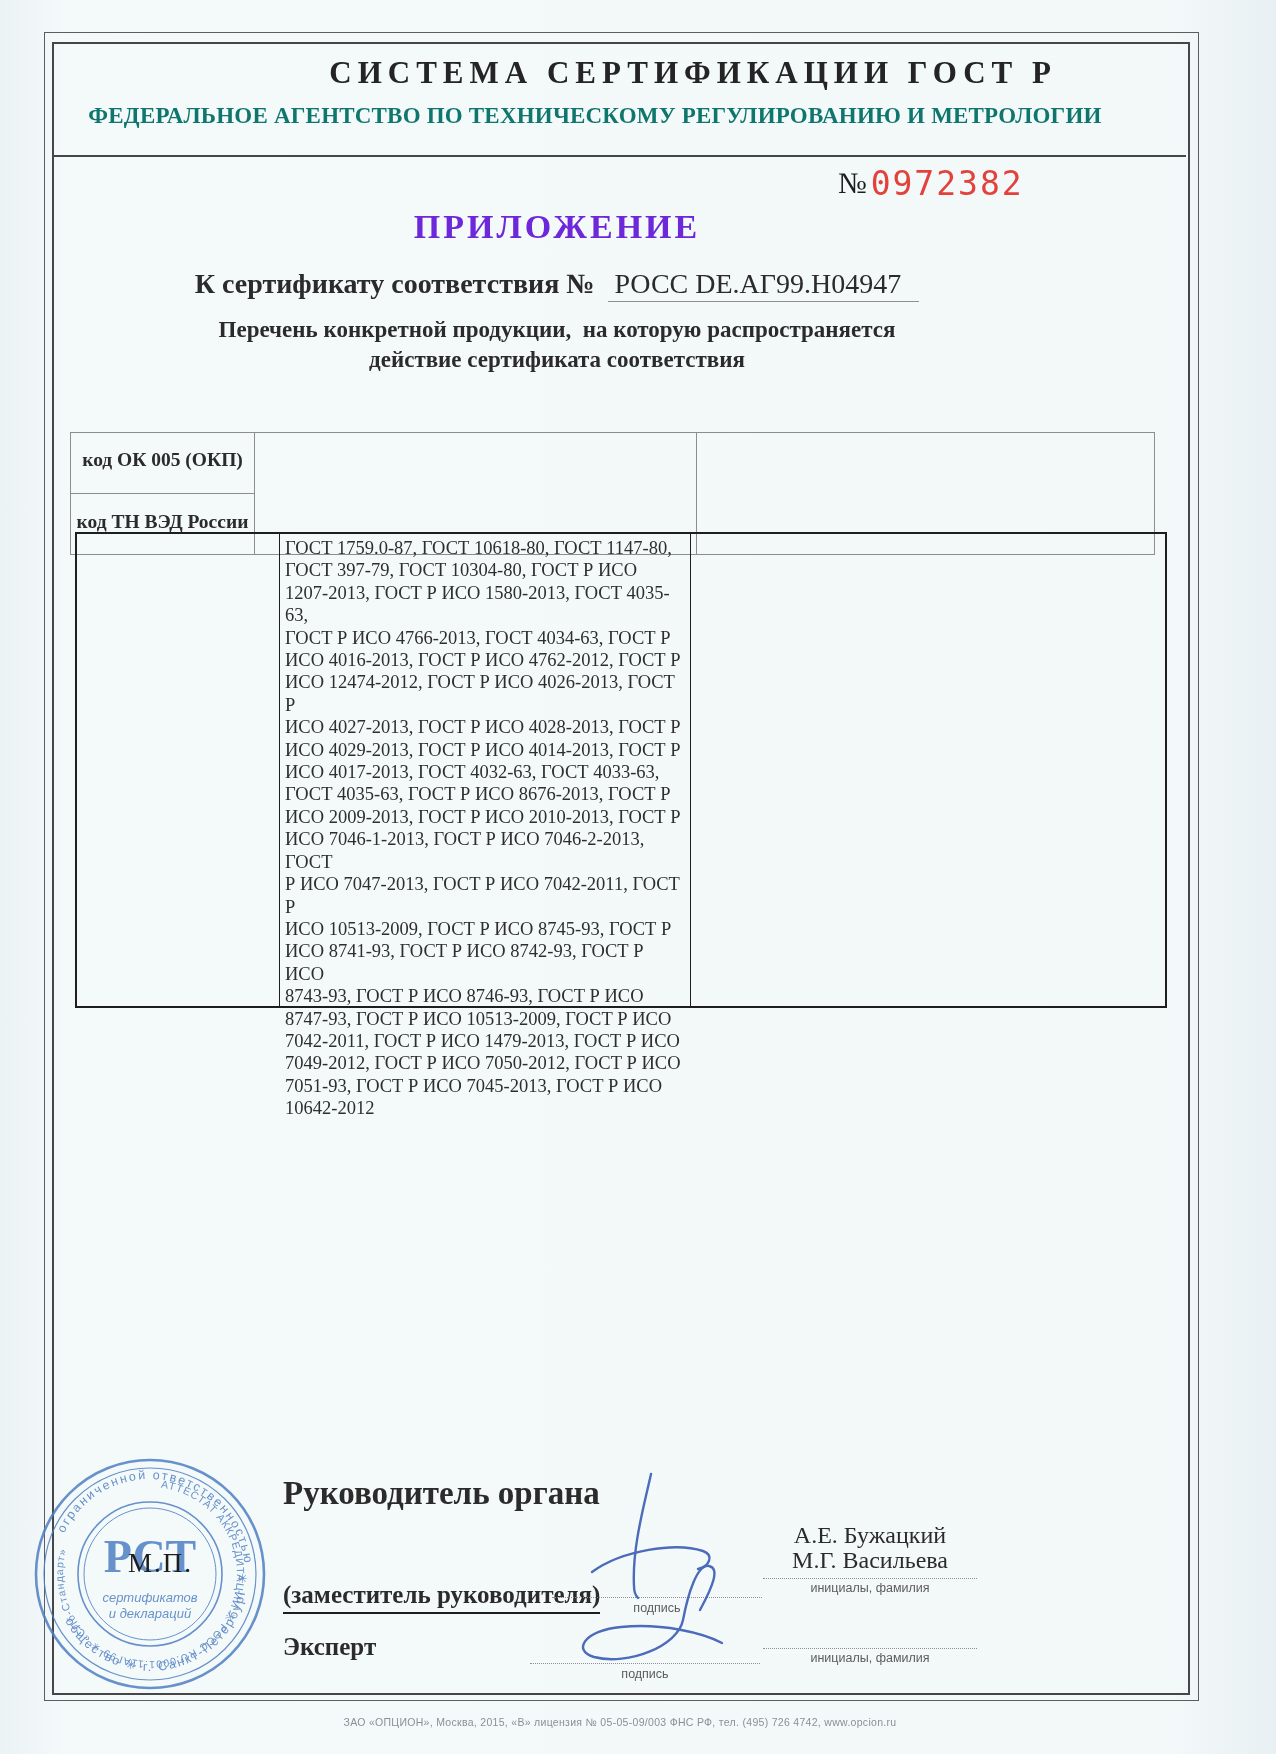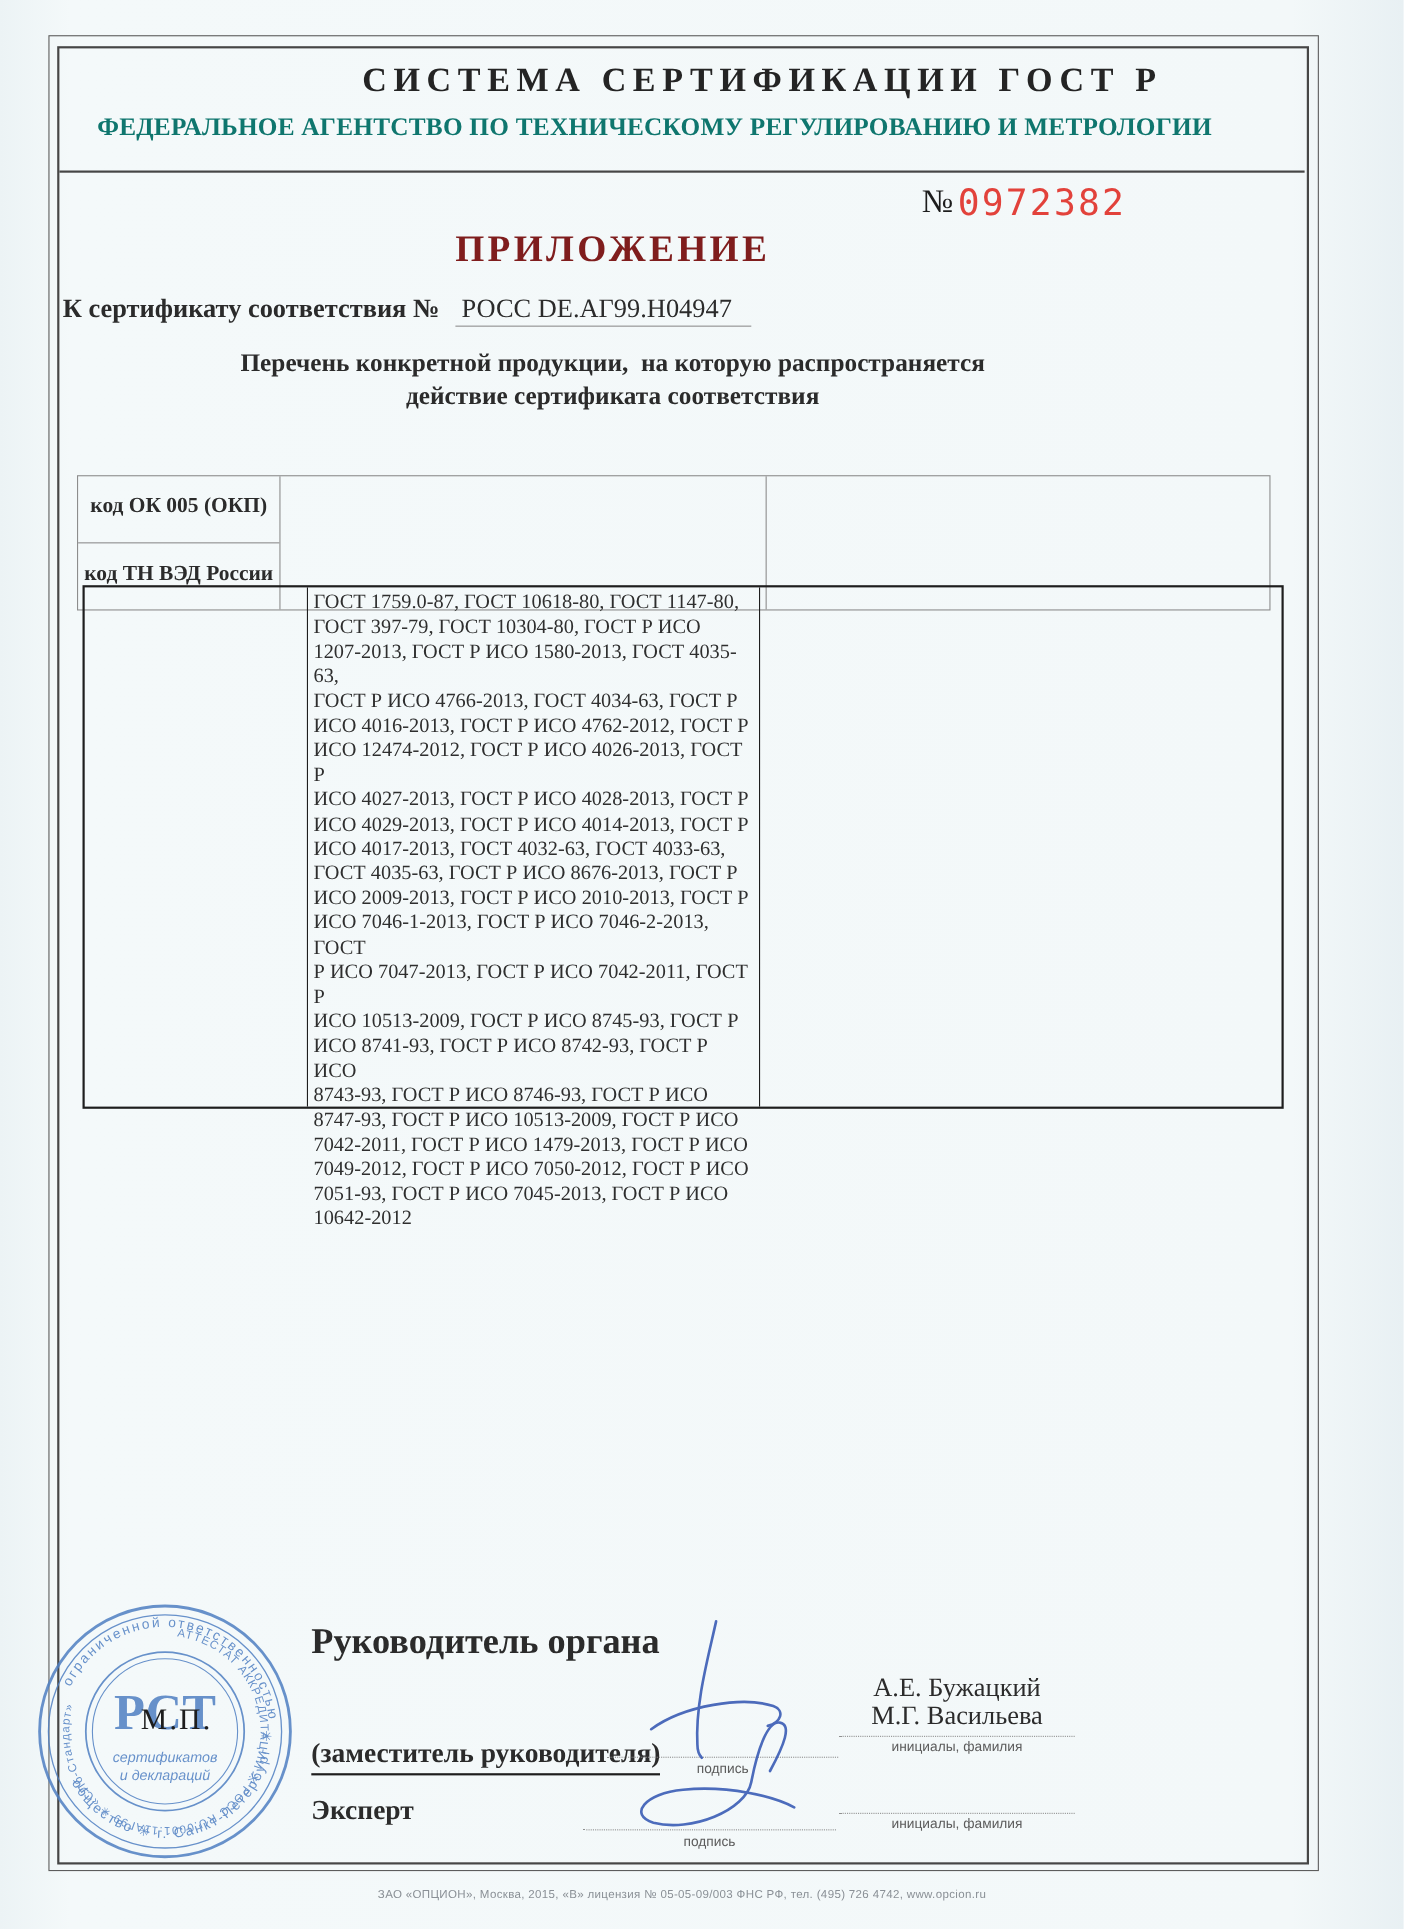--- a/index.html
+++ b/index.html
@@ -21,23 +21,23 @@
   .agency    { left:47px; top:103px; width:1020px; text-align:center;
                font-size:23px; font-weight:bold; letter-spacing:0.2px; color:#0f766e;margin-left:38px; }
 
   
   .serial { left:838px; top:164px; }
   .serial-prefix { font-size:30px; color:#1d1d1d; }
   .serial-digits { font-family:"DejaVu Sans Mono", monospace; font-size:33px;
                    letter-spacing:2px; color:#e2423b; vertical-align:-2px; }
 
   .doc-title { left:57px; top:208px; width:1000px; text-align:center;
-               font-size:34px; font-weight:bold; letter-spacing:3px; color:#7f1d1d; }
-
-  .cert-ref { left:57px; top:268px; width:1000px; text-align:left; font-size:24px; }
+               font-size:34px; font-weight:bold; letter-spacing:3px; color:#6d28d9; }
+
+  .cert-ref { left:57px; top:268px; width:1000px; text-align:center; font-size:28px; }
   .cert-ref-label { font-weight:bold; margin-right:14px; }
   .cert-ref-value { border-bottom:1.5px solid #8f8f8f; padding:0 18px 2px 6px; }
 
   .scope-l1 { left:57px; top:317px; width:1000px; text-align:center;
               font-size:23px; font-weight:bold; }
   .scope-l2 { left:57px; top:347px; width:1000px; text-align:center;
               font-size:23px; font-weight:bold; }
 
   
   .thead { left:70px; top:432px; width:1083px; height:121px; border:1px solid #8d8d8d; }

